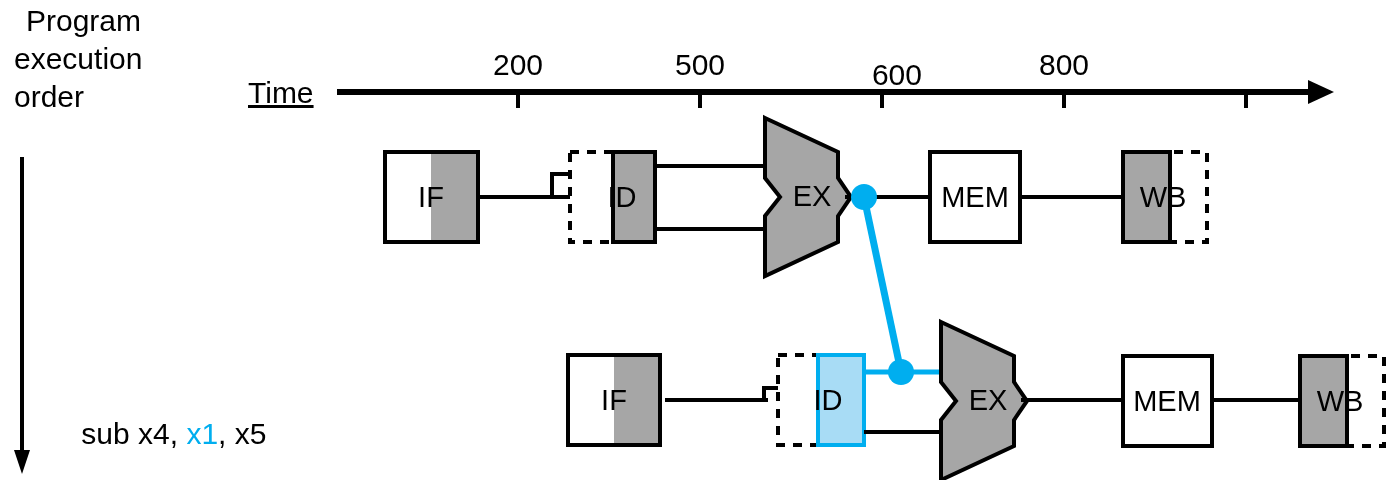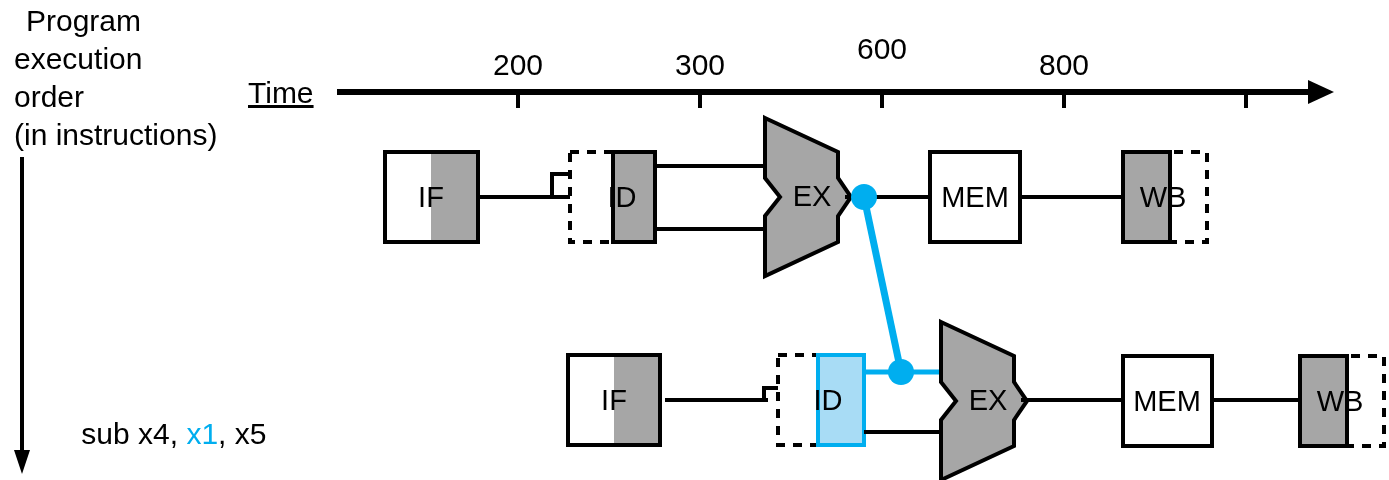--- a/index.html
+++ b/index.html
@@ -56,27 +56,26 @@
   }
 </style>
 </head>
 <body>
 
 <div id="canvas">
 
   <div class="txt hdr" style="left:26px; top:6px;">Program</div>
   <div class="txt hdr" style="left:14px; top:44px;text-align:center;">execution</div>
   <div class="txt hdr" style="left:14px; top:82px;">order</div>
-  <div class="txt hdr" style="left:14px; top:120px;">(in instructions)</div>
 
   <div class="txt timelabel" style="left:248px; top:78px;text-decoration:underline;">Time</div>
 
   <div class="txt ticklabel" style="left:478px; top:50px; width:80px;">200</div>
-  <div class="txt ticklabel" style="left:660px; top:50px; width:80px;">300</div>
-  <div class="txt ticklabel" style="left:842px; top:34px; width:80px;">600</div>
+  <div class="txt ticklabel" style="left:660px; top:50px; width:80px;">500</div>
+  <div class="txt ticklabel" style="left:842px; top:60px; width:80px;text-align:right;">600</div>
   <div class="txt ticklabel" style="left:1024px; top:50px; width:80px;">800</div>
 
 
   <div class="txt instr" style="left:48px; top:389px;">
     <span>sub x4, </span><span class="reg">x1</span><span>, x5</span>
   </div>
 
   <svg class="layer" viewBox="0 0 1389 480">
 
     <g>

